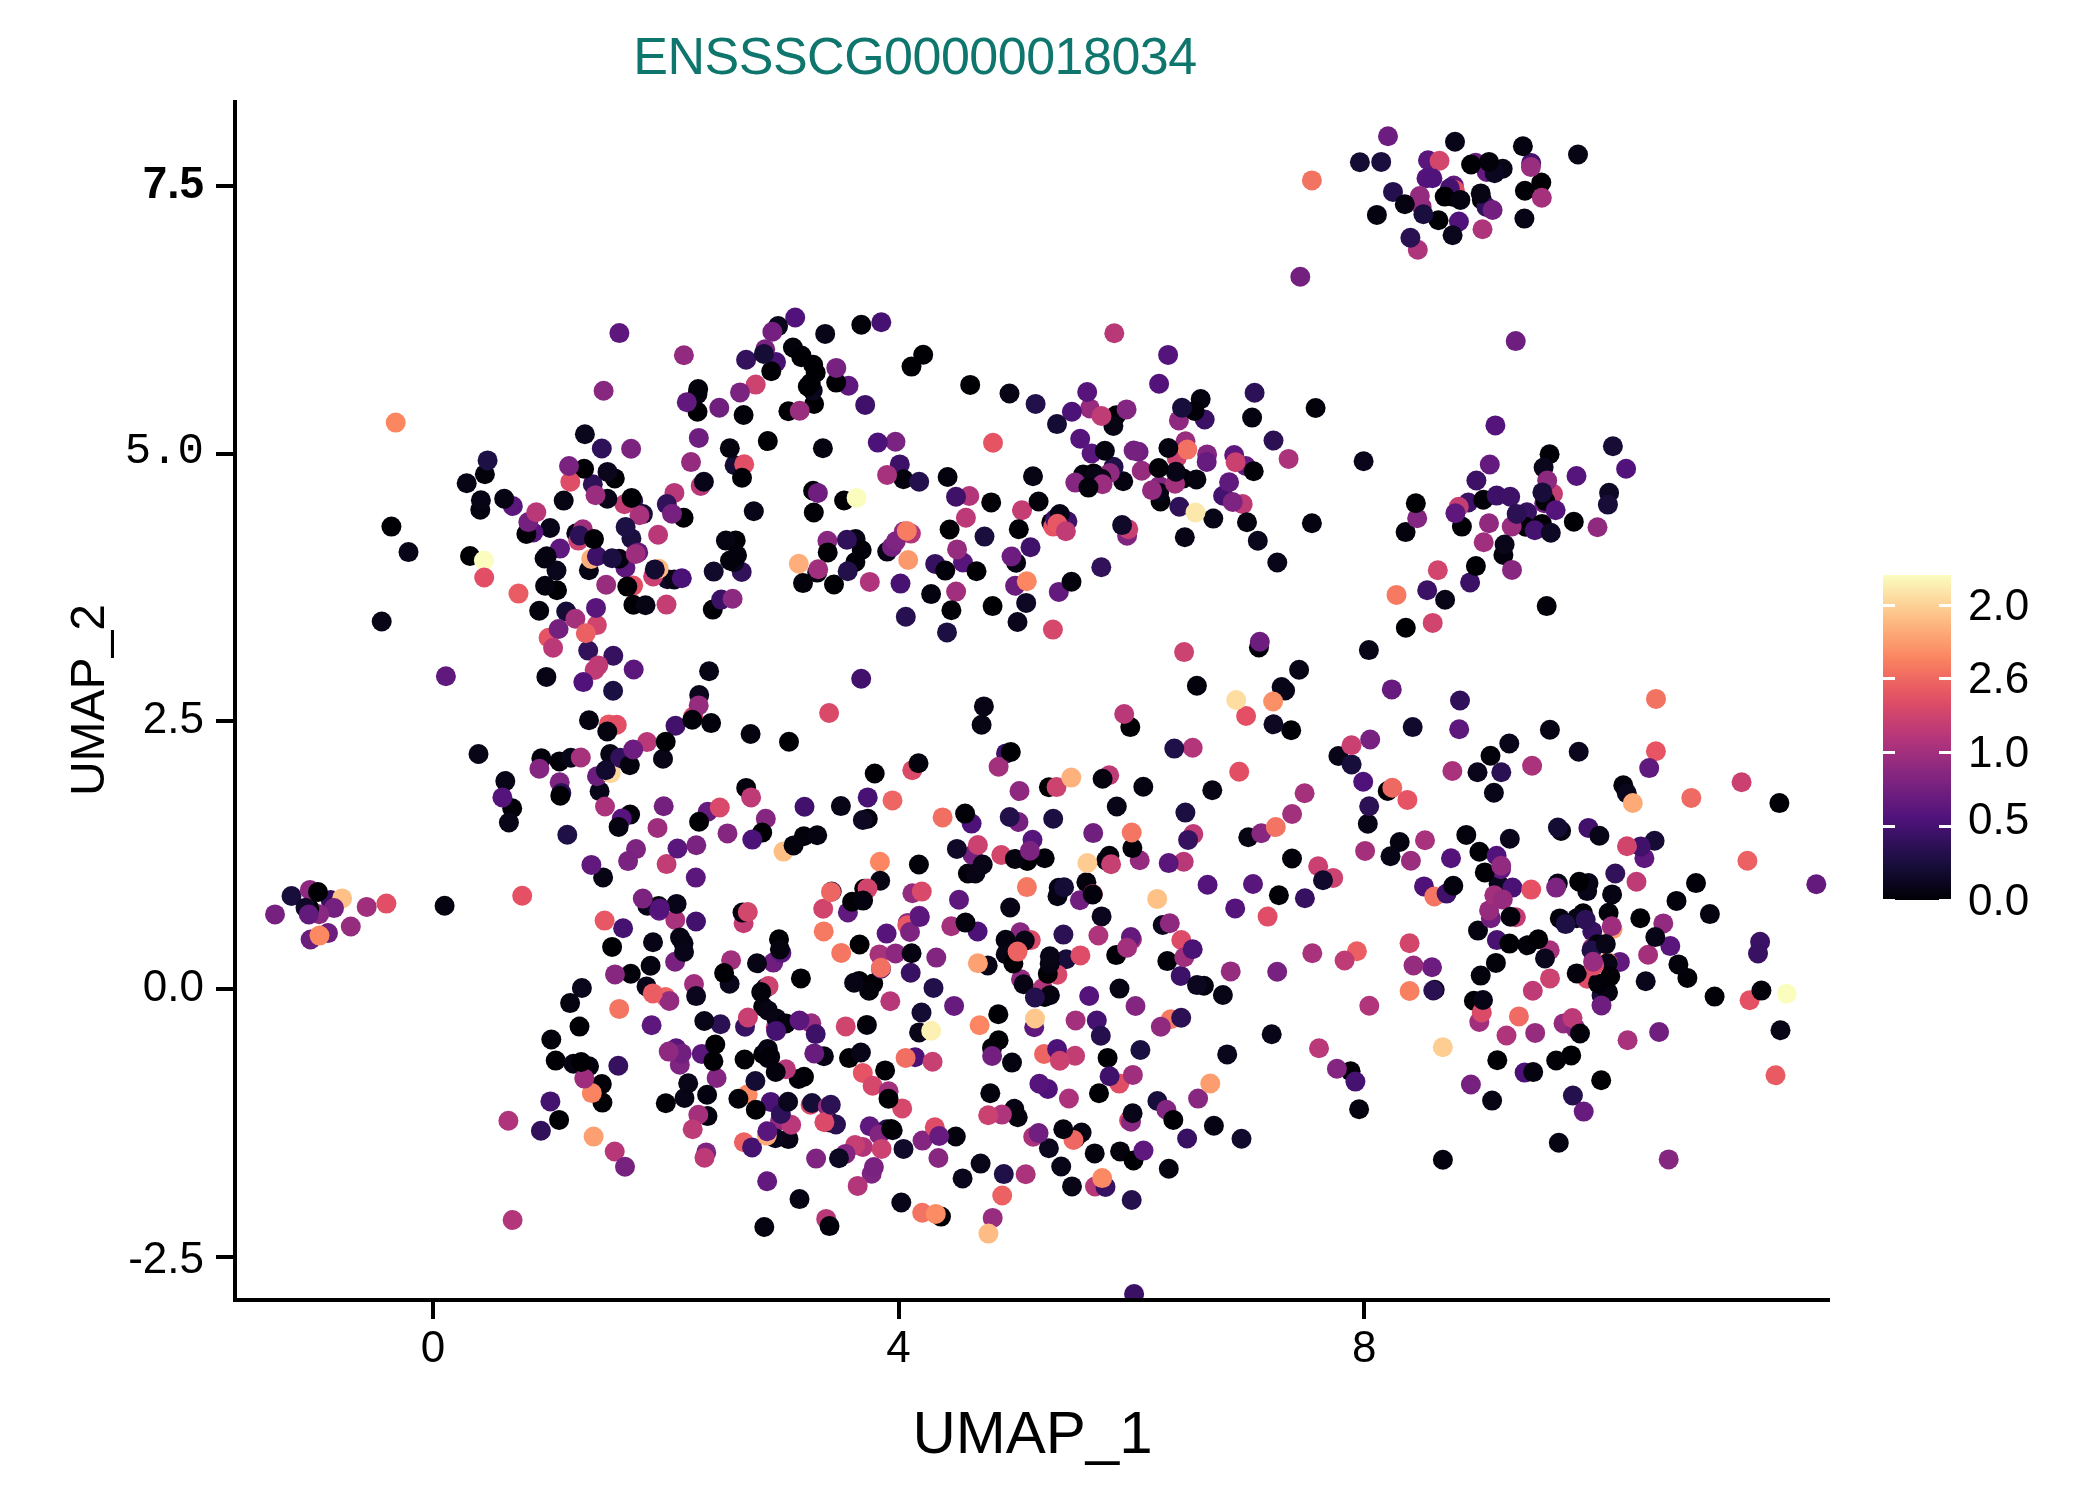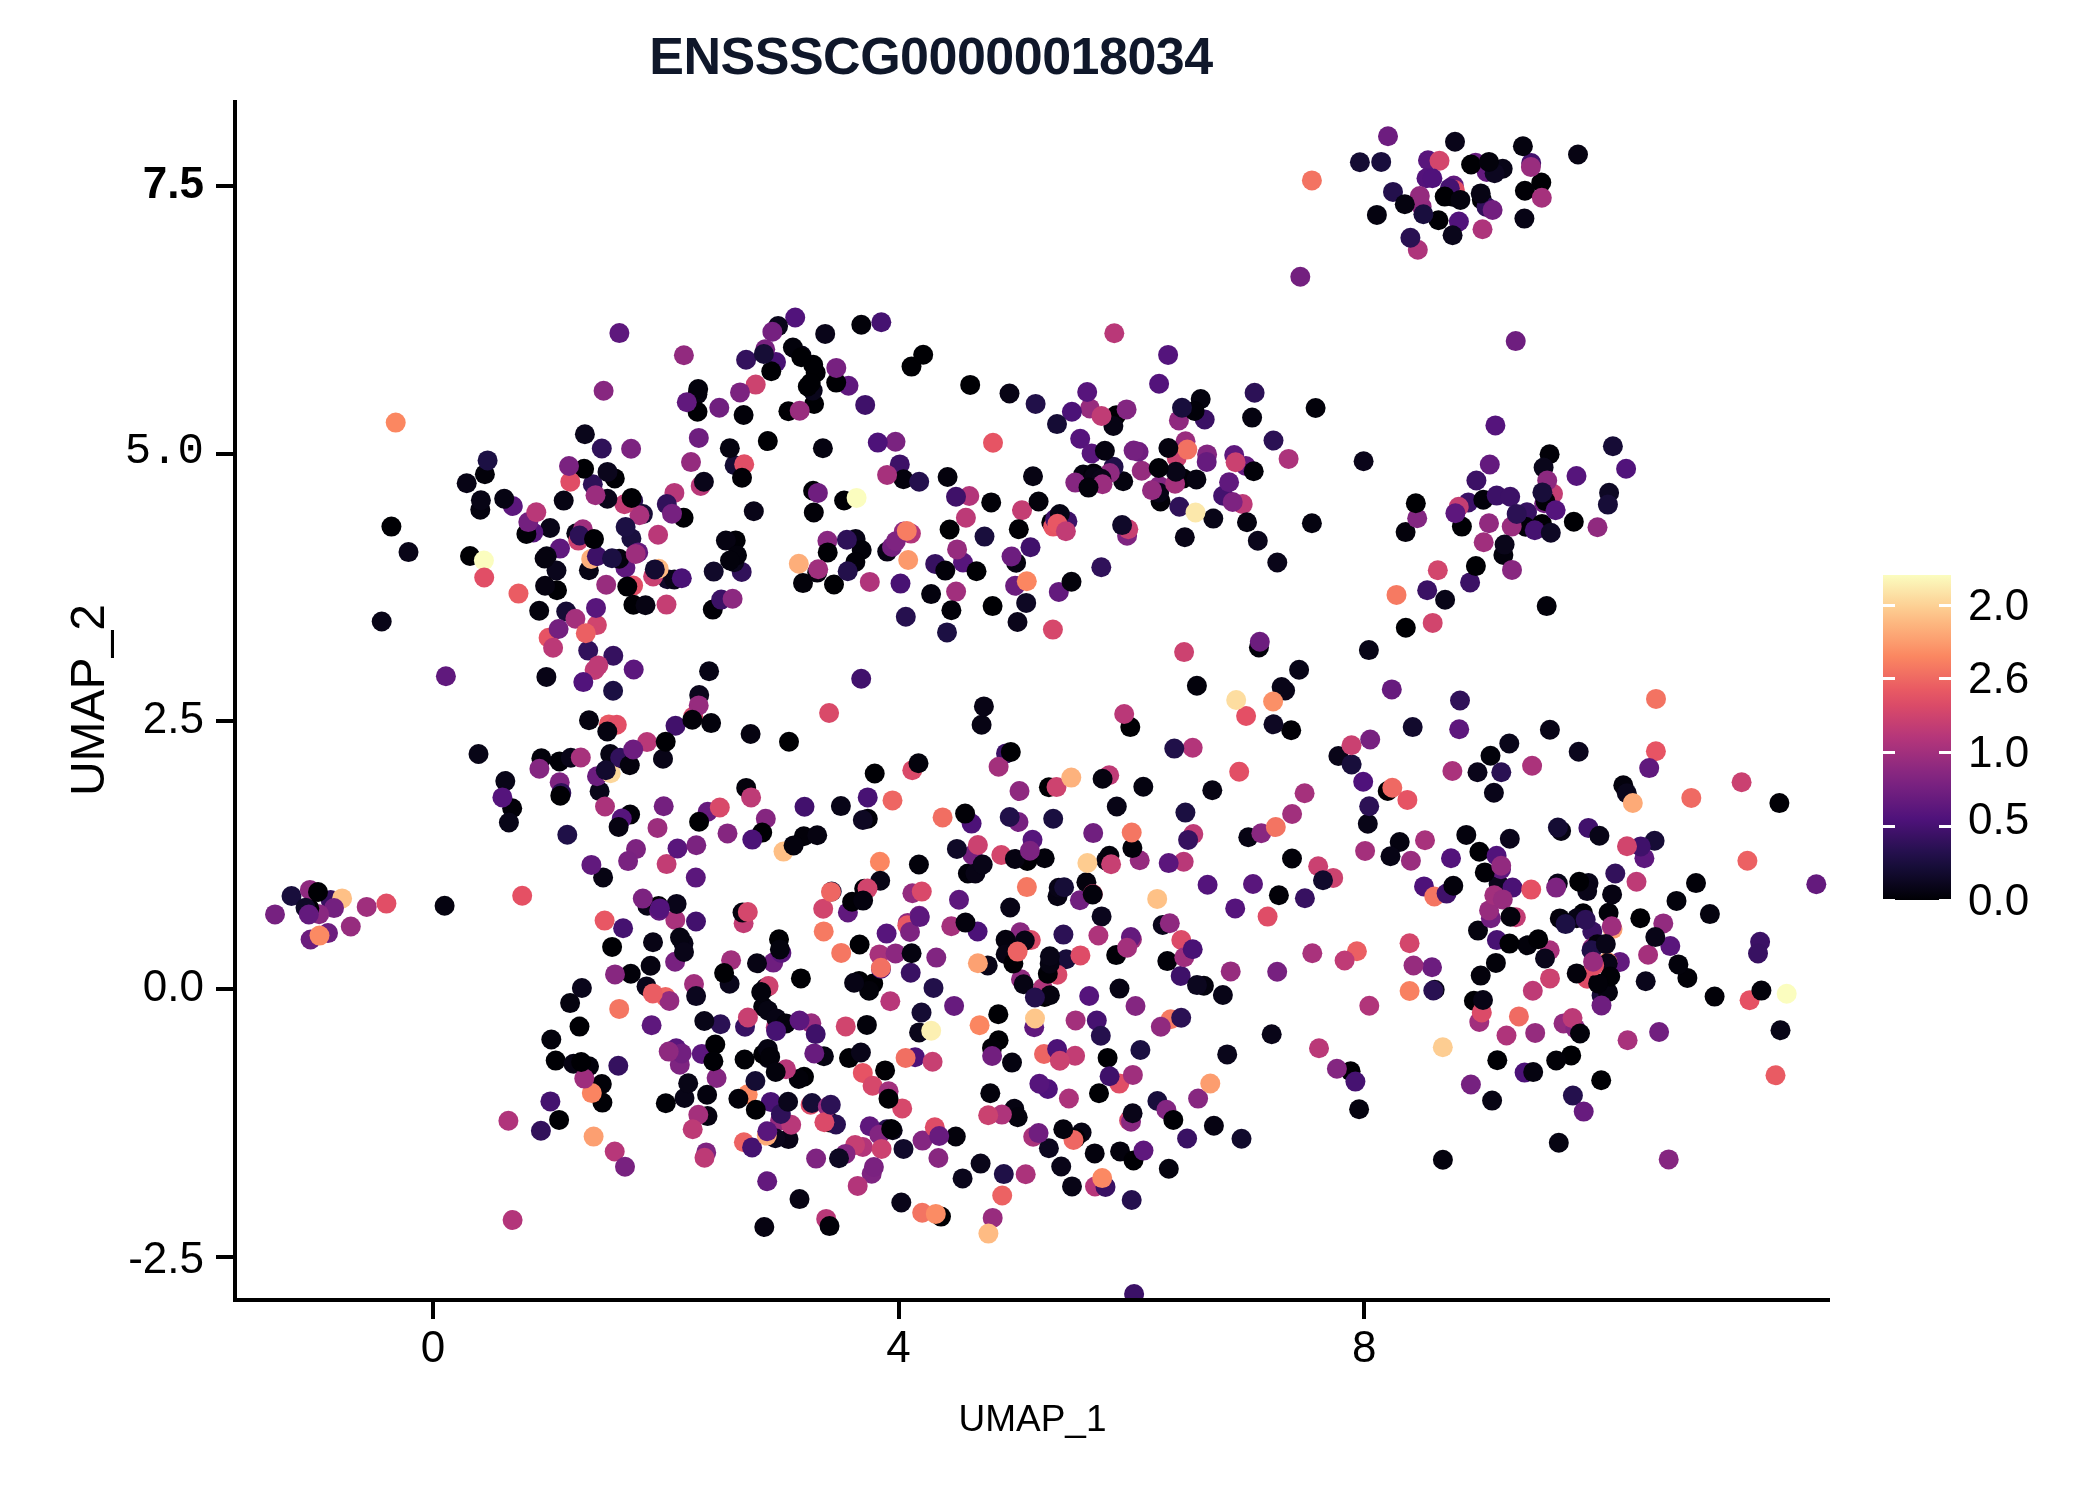--- a/index.html
+++ b/index.html
@@ -20,24 +20,23 @@
     height: 1500px;
     background: #ffffff;
   }
   #plot-title {
     position: absolute;
     left: 0;
     top: 26px;
     width: 1830px;
     text-align: center;
     font-size: 52px;
-    font-weight: bold;
+    font-weight: normal;
     letter-spacing: -0.5px;
-    color: #0f172a;
-    margin-left: 16px;
+    color: #0f766e;
   }
   #panel {
     position: absolute;
     left: 235px;
     top: 100px;
     width: 1595px;
     height: 1200px;
     overflow: hidden;
   }
   #points-svg {
@@ -94,21 +93,21 @@
     color: #000000;
     white-space: nowrap;
     transform: translateX(-50%);
   }
   #x-axis-title {
     position: absolute;
     left: 235px;
     top: 1398px;
     width: 1595px;
     text-align: center;
-    font-size: 37px;
+    font-size: 60px;
     color: #000000;
   }
   #y-axis-title {
     position: absolute;
     left: -300px;
     top: 660px;
     width: 800px;
     text-align: center;
     font-size: 48px;
     color: #000000;

